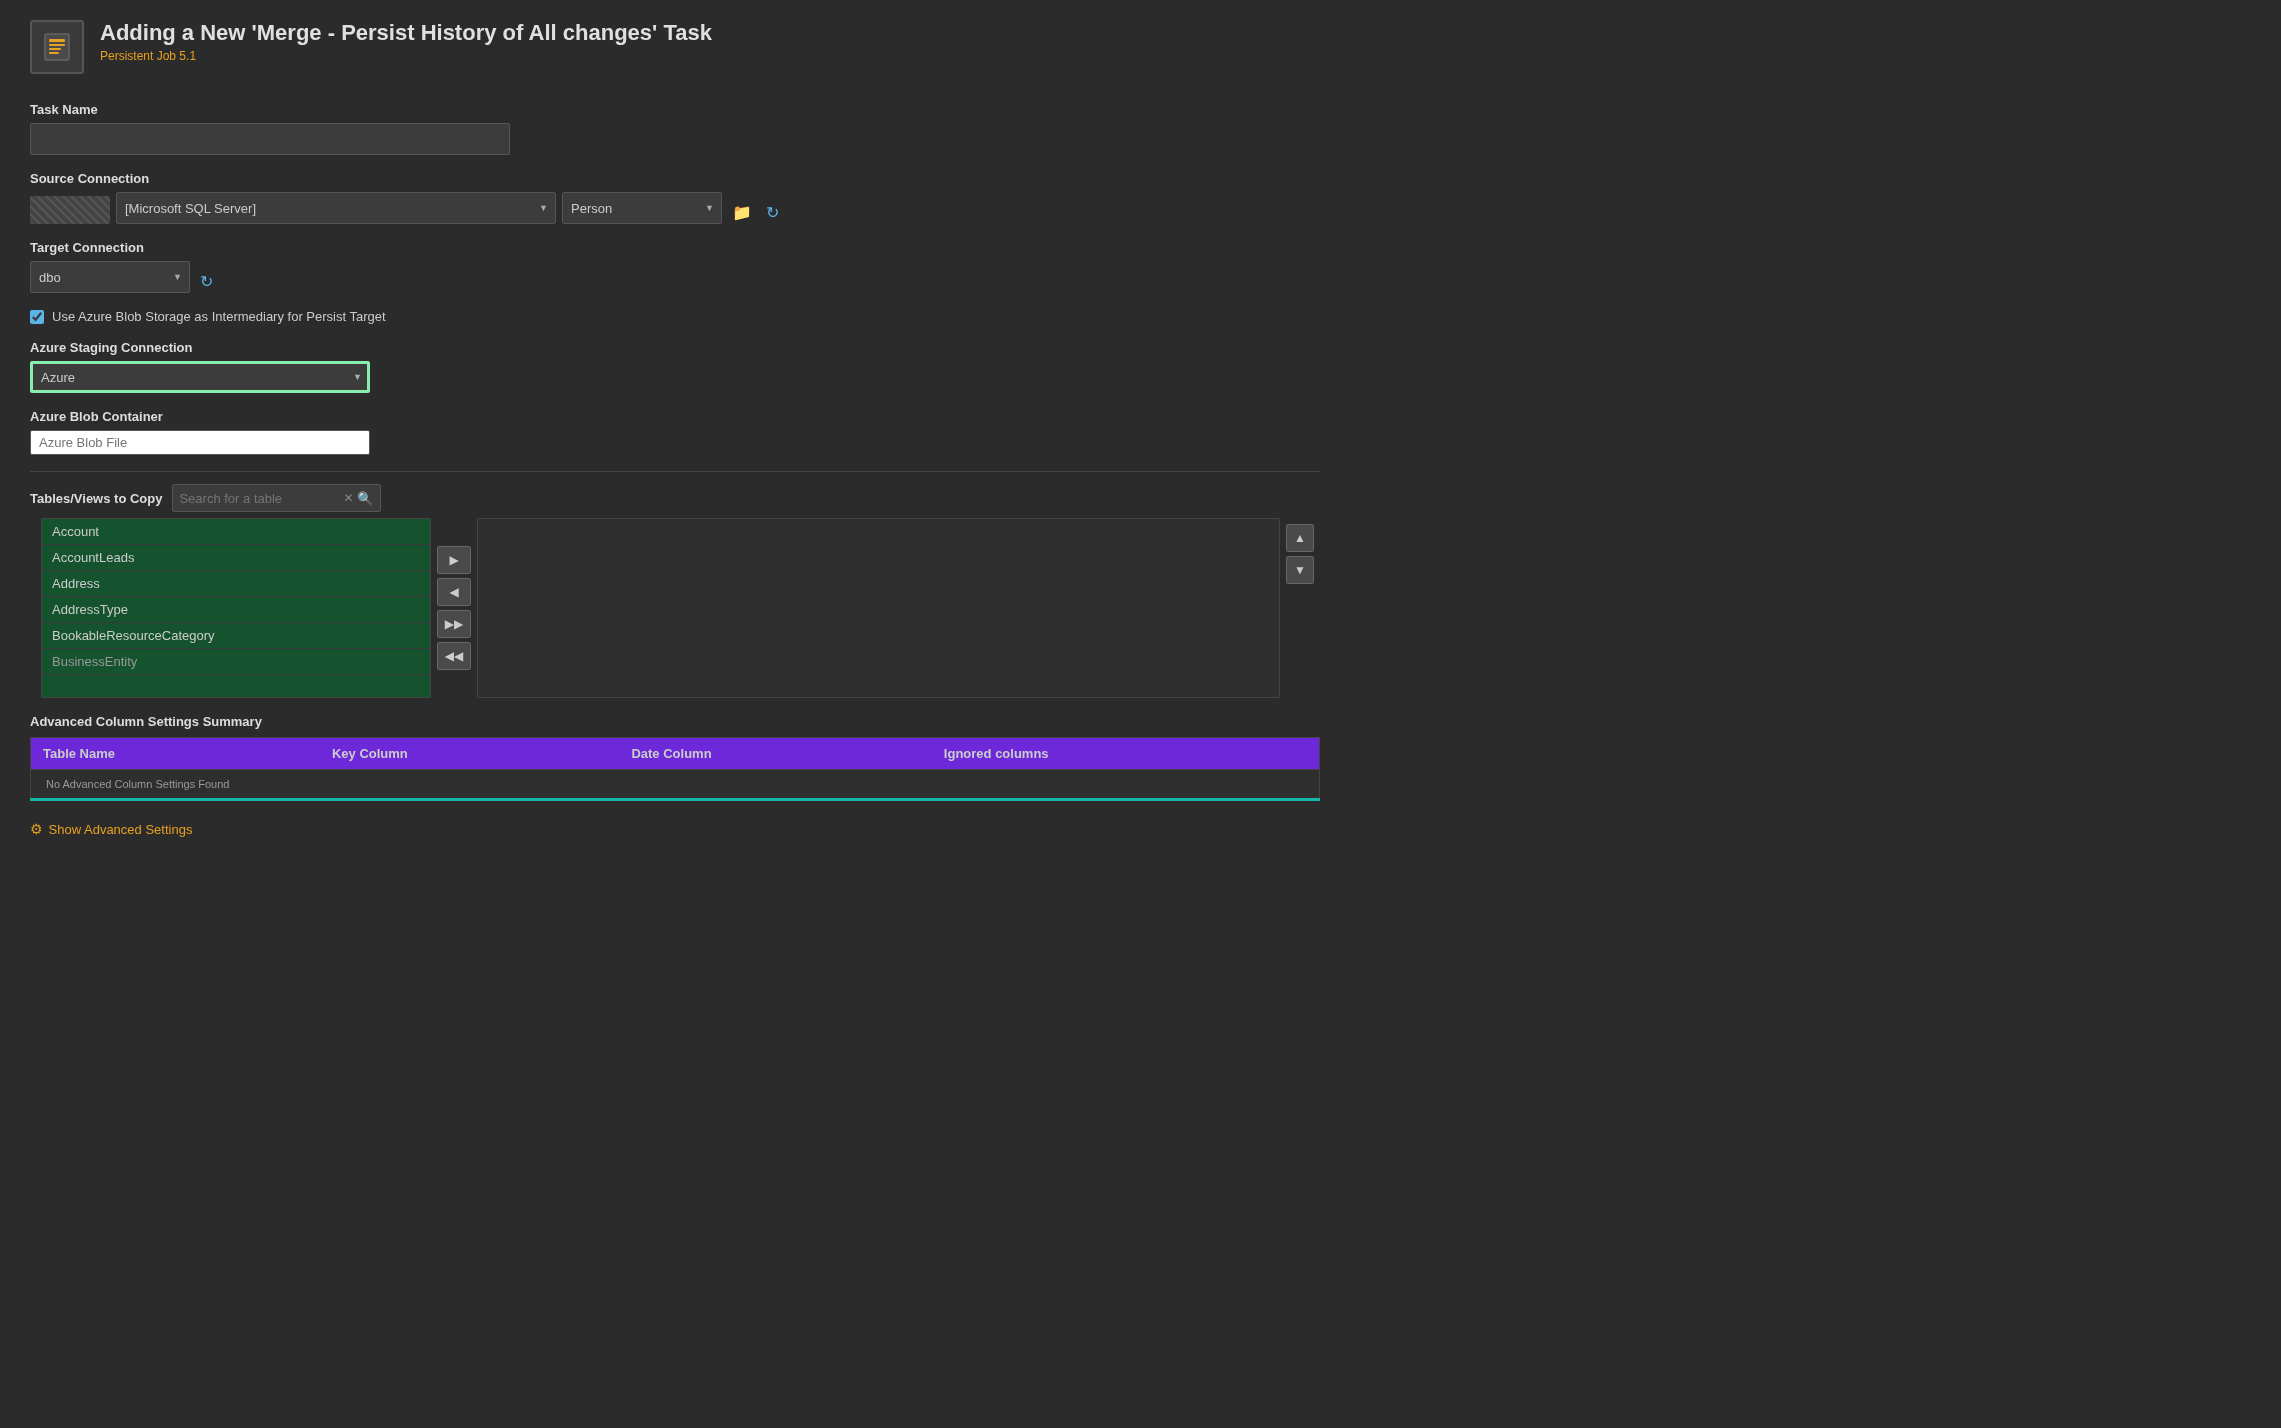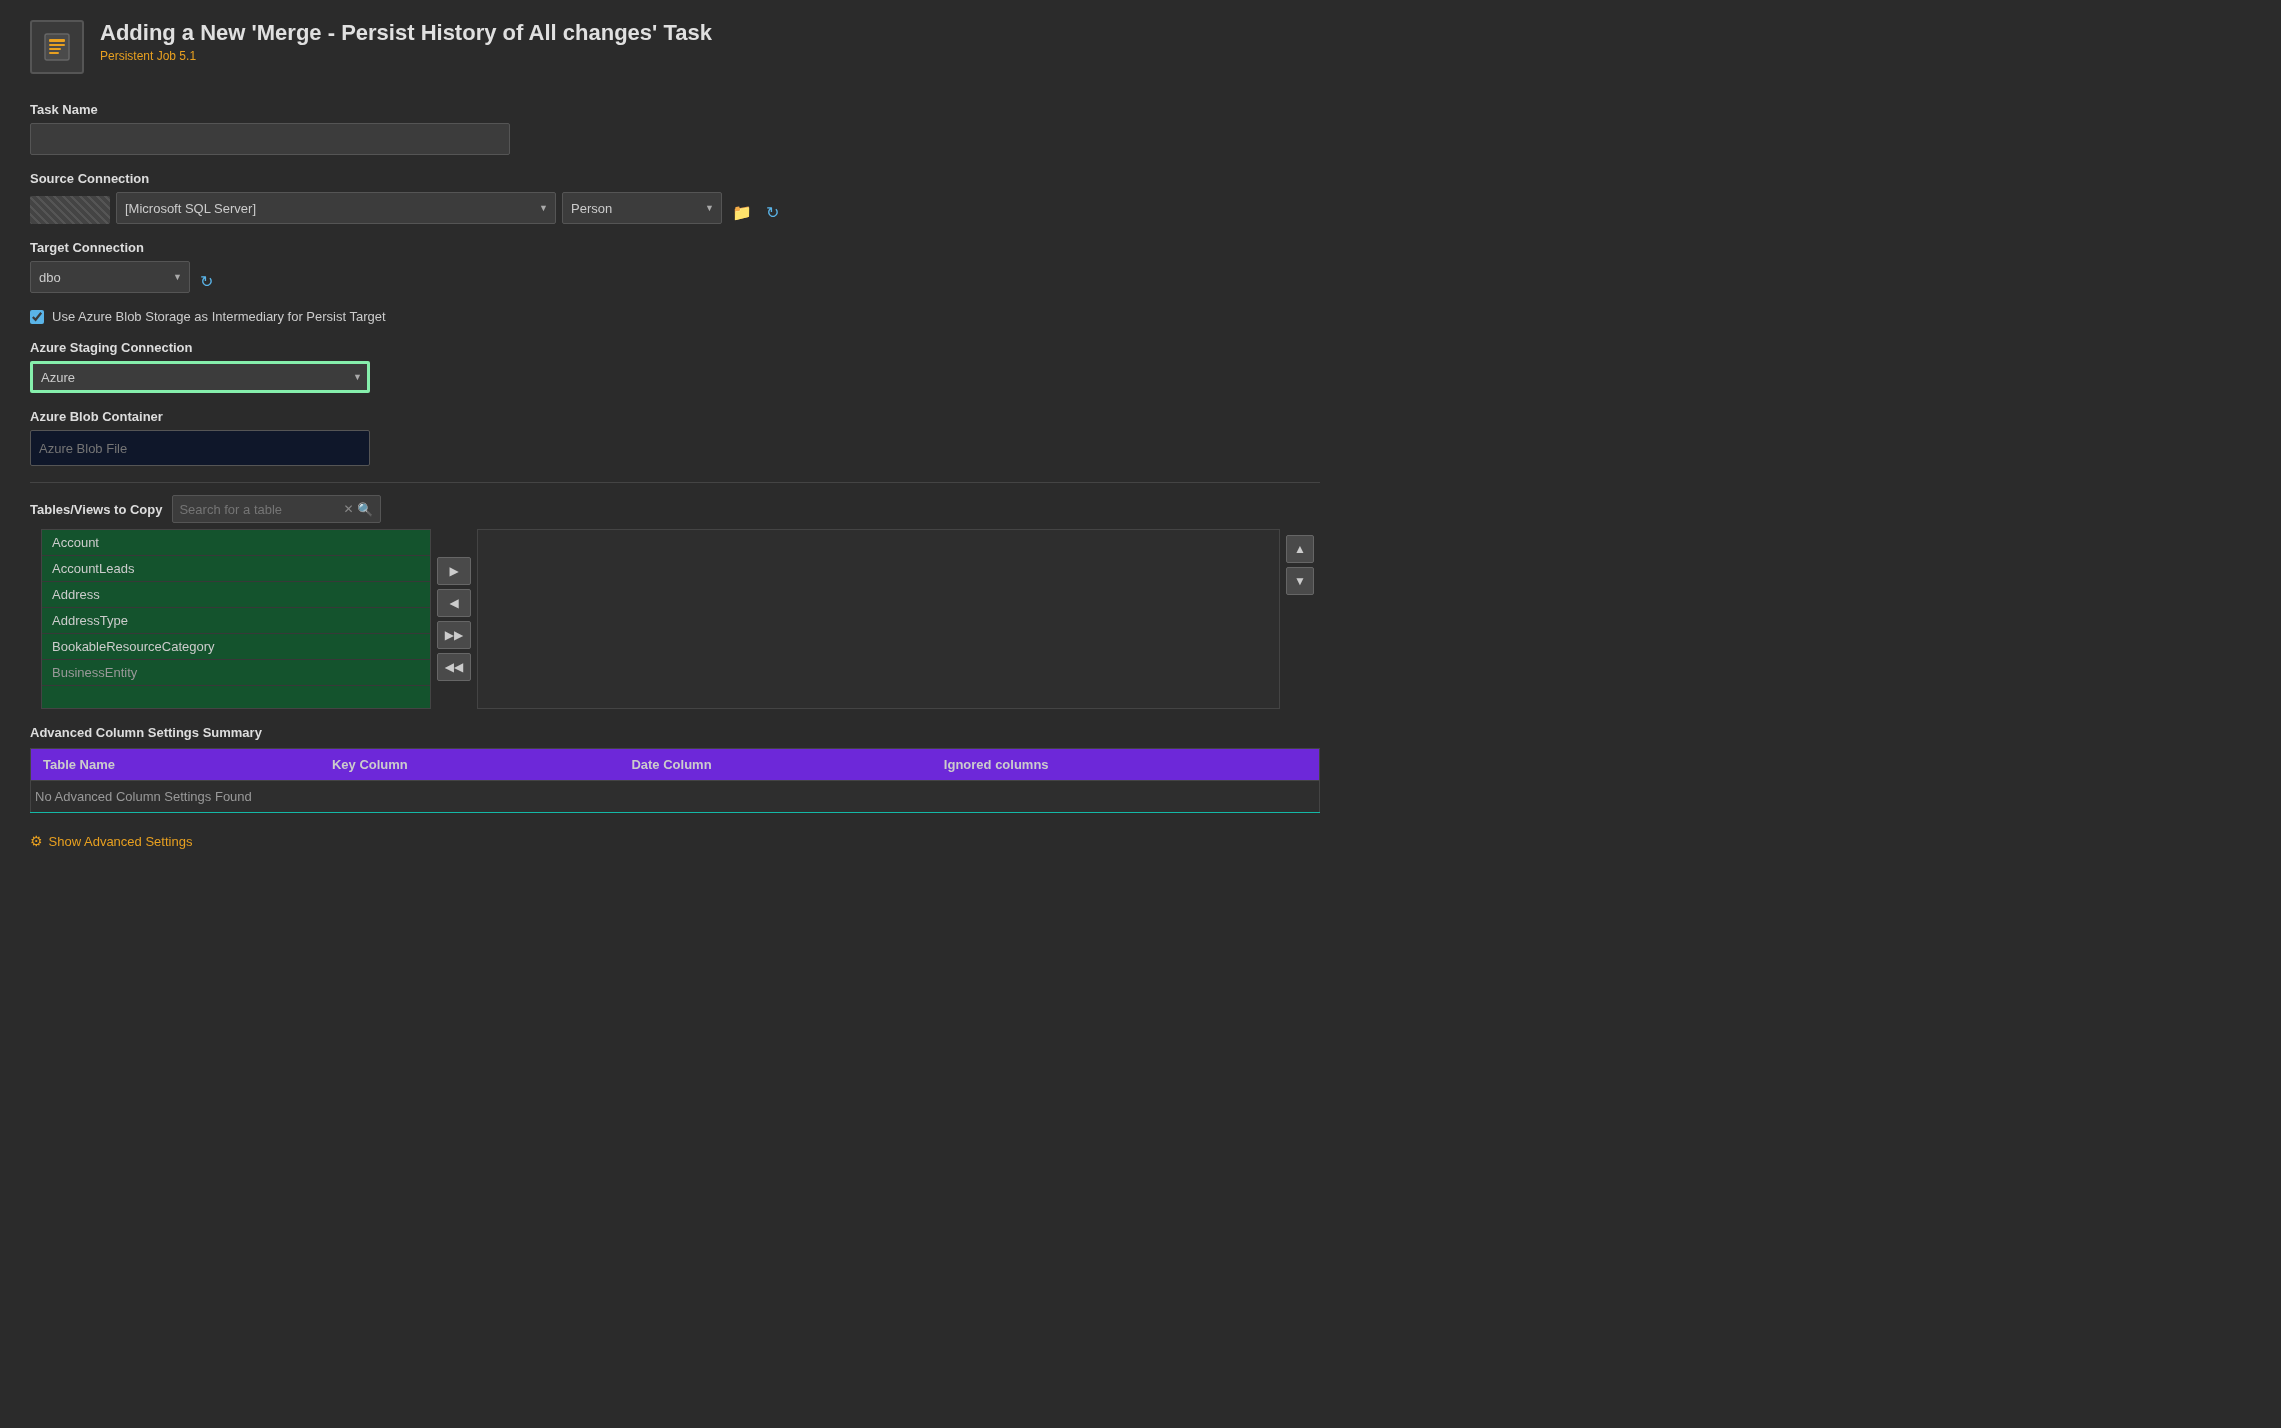--- a/index.html
+++ b/index.html
@@ -174,24 +174,24 @@
       padding: 0 8px;
       font-size: 13px;
       border-radius: 2px;
       appearance: none;
       -webkit-appearance: none;
       cursor: pointer;
       outline: none;
     }
     
     .blob-input {
-      background: #0f172a;
+      background: #ffffff;
       border: 1px solid #555;
       color: #888;
-      height: 36px;
+      height: 25px;
       width: 340px;
       padding: 0 8px;
       font-size: 13px;
       border-radius: 2px;
       outline: none;
     }
     
     .tables-section {
       margin-bottom: 16px;
     }
@@ -326,24 +326,24 @@
     .summary-table th {
       background: #6d28d9;
       color: #ccc;
       font-weight: 600;
       text-align: left;
       padding: 8px 12px;
       font-size: 13px;
       border-bottom: 1px solid #444;
     }
     .summary-table td {
-      padding: 8px 4px;
-      font-size: 13px;
+      padding: 8px 15px;
+      font-size: 11px;
       color: #999;
-      border-bottom: 1px solid #14b8a6;
+      border-bottom: 3px solid #14b8a6;
     }
     
     .footer {
       display: flex;
       align-items: center;
       gap: 6px;
       margin-top: 16px;
     }
     .gear-icon {
       color: #e8a020;

